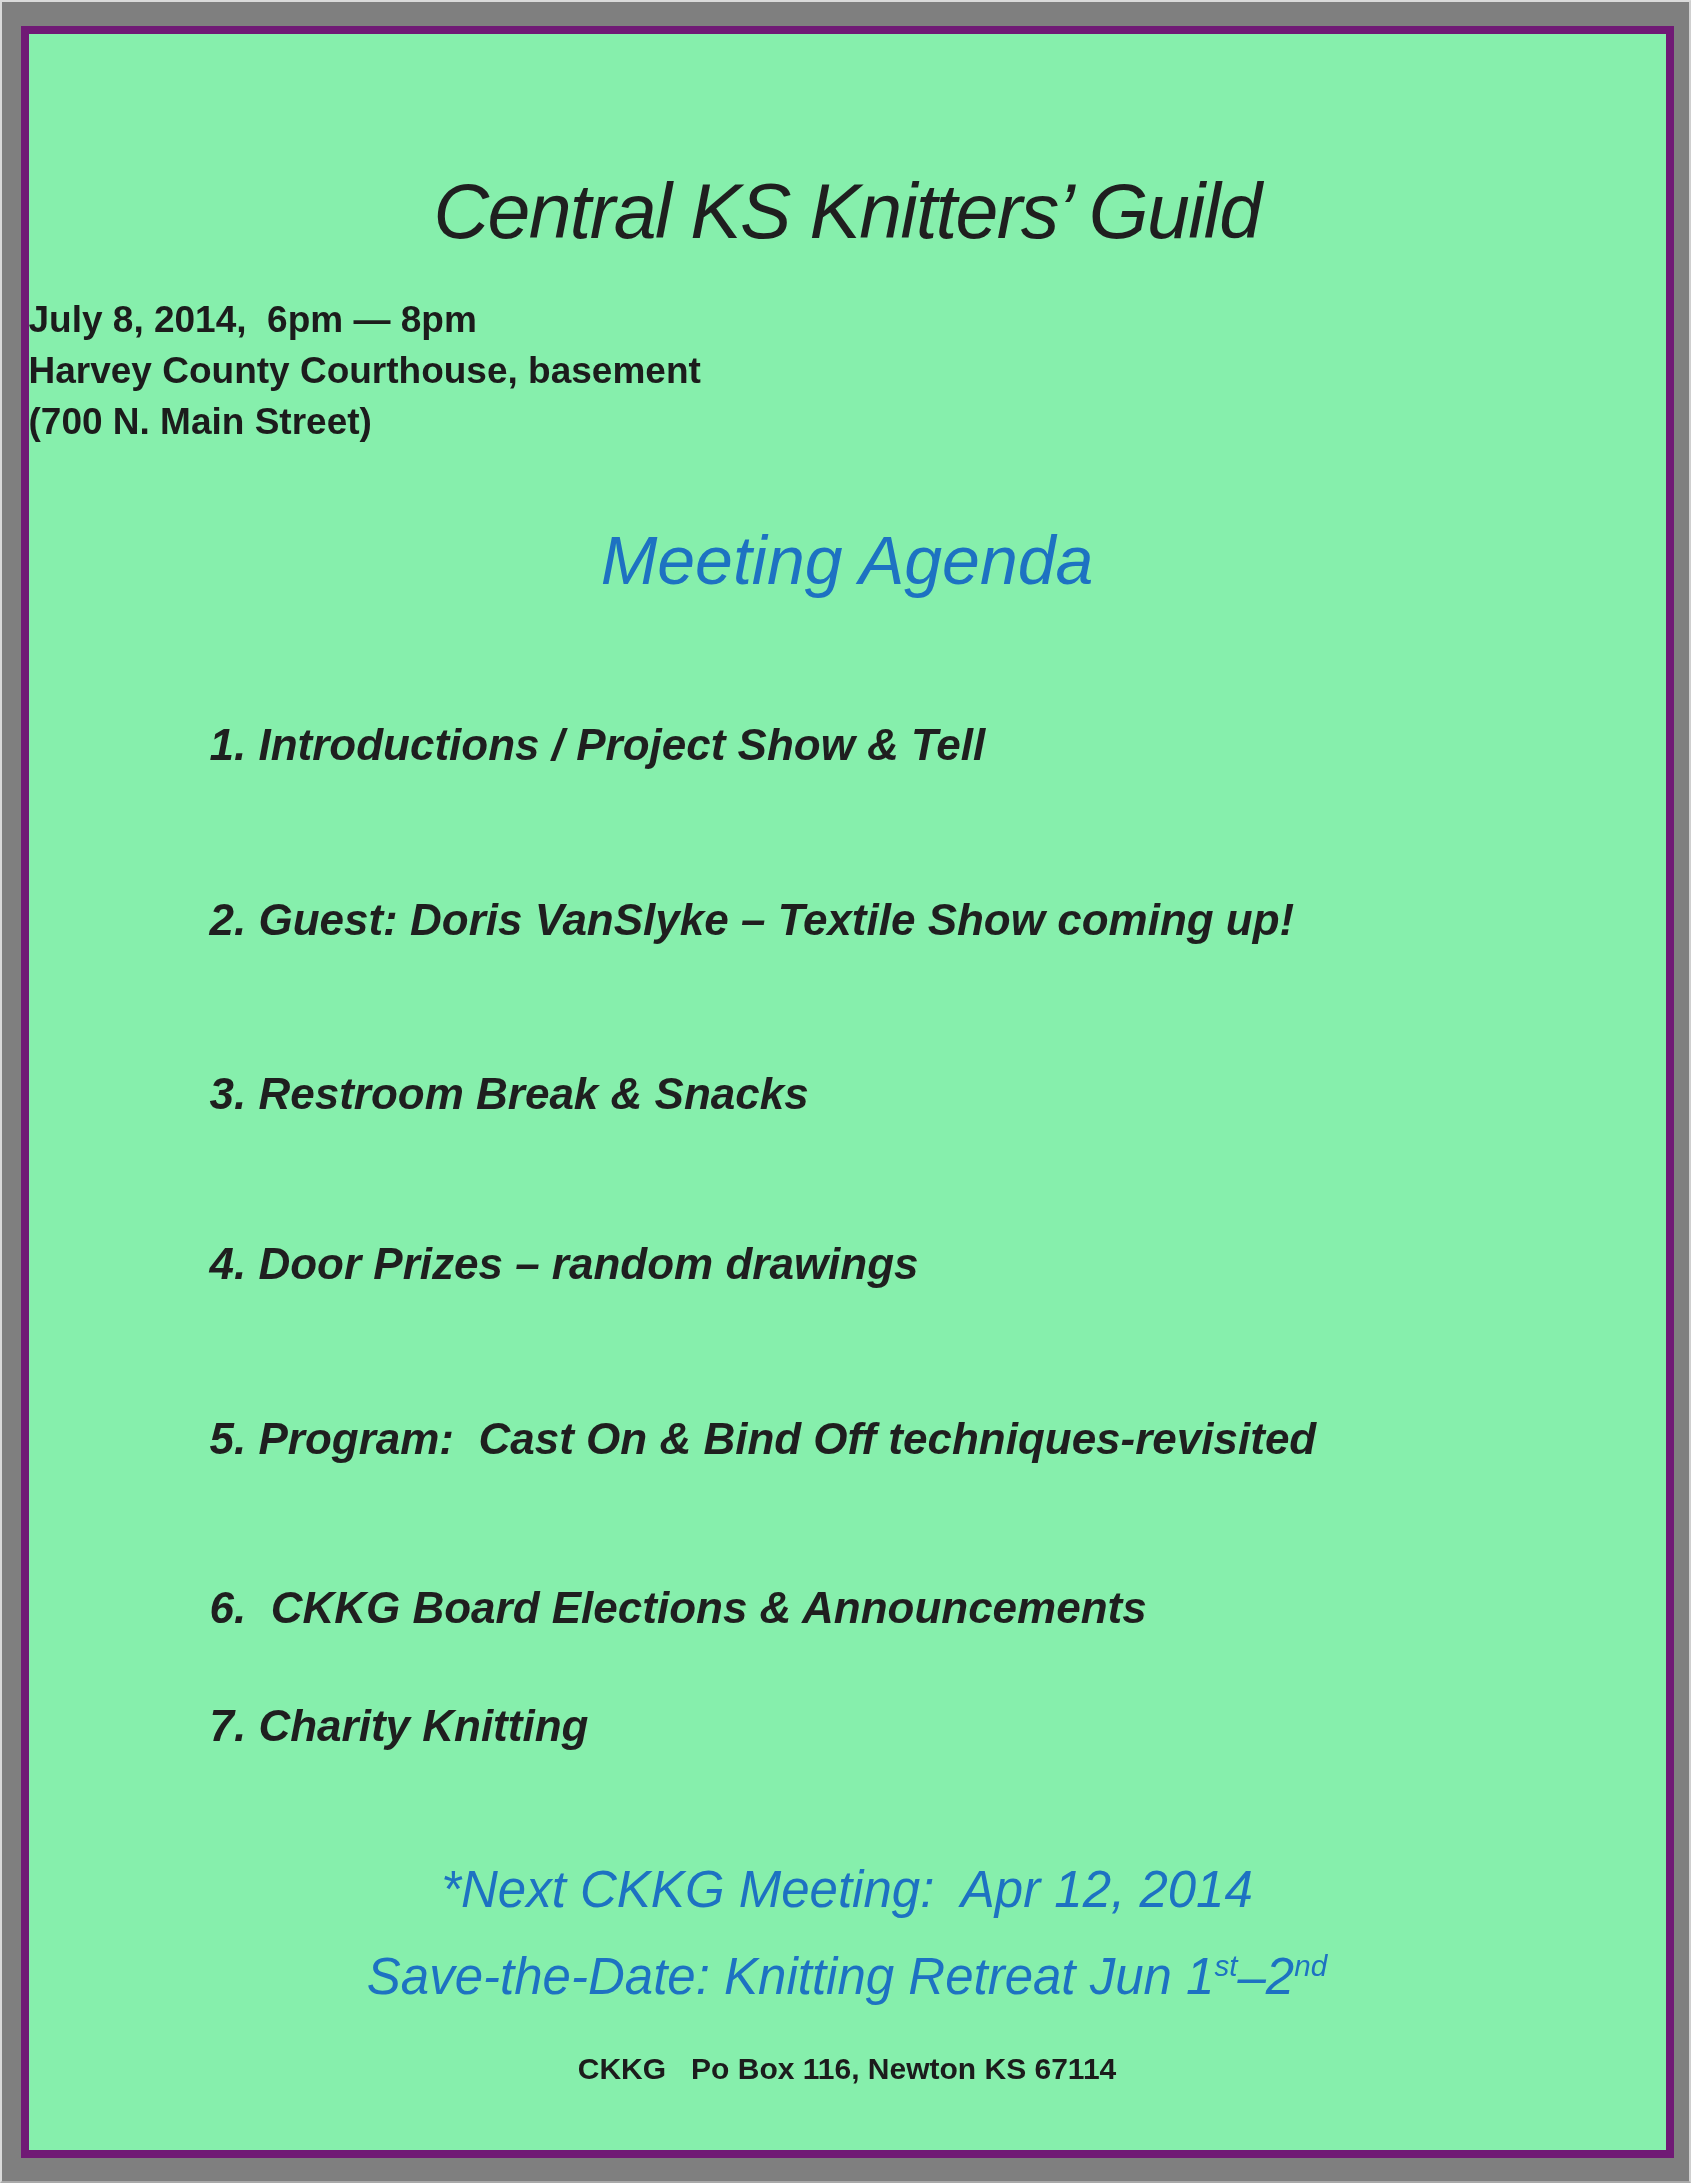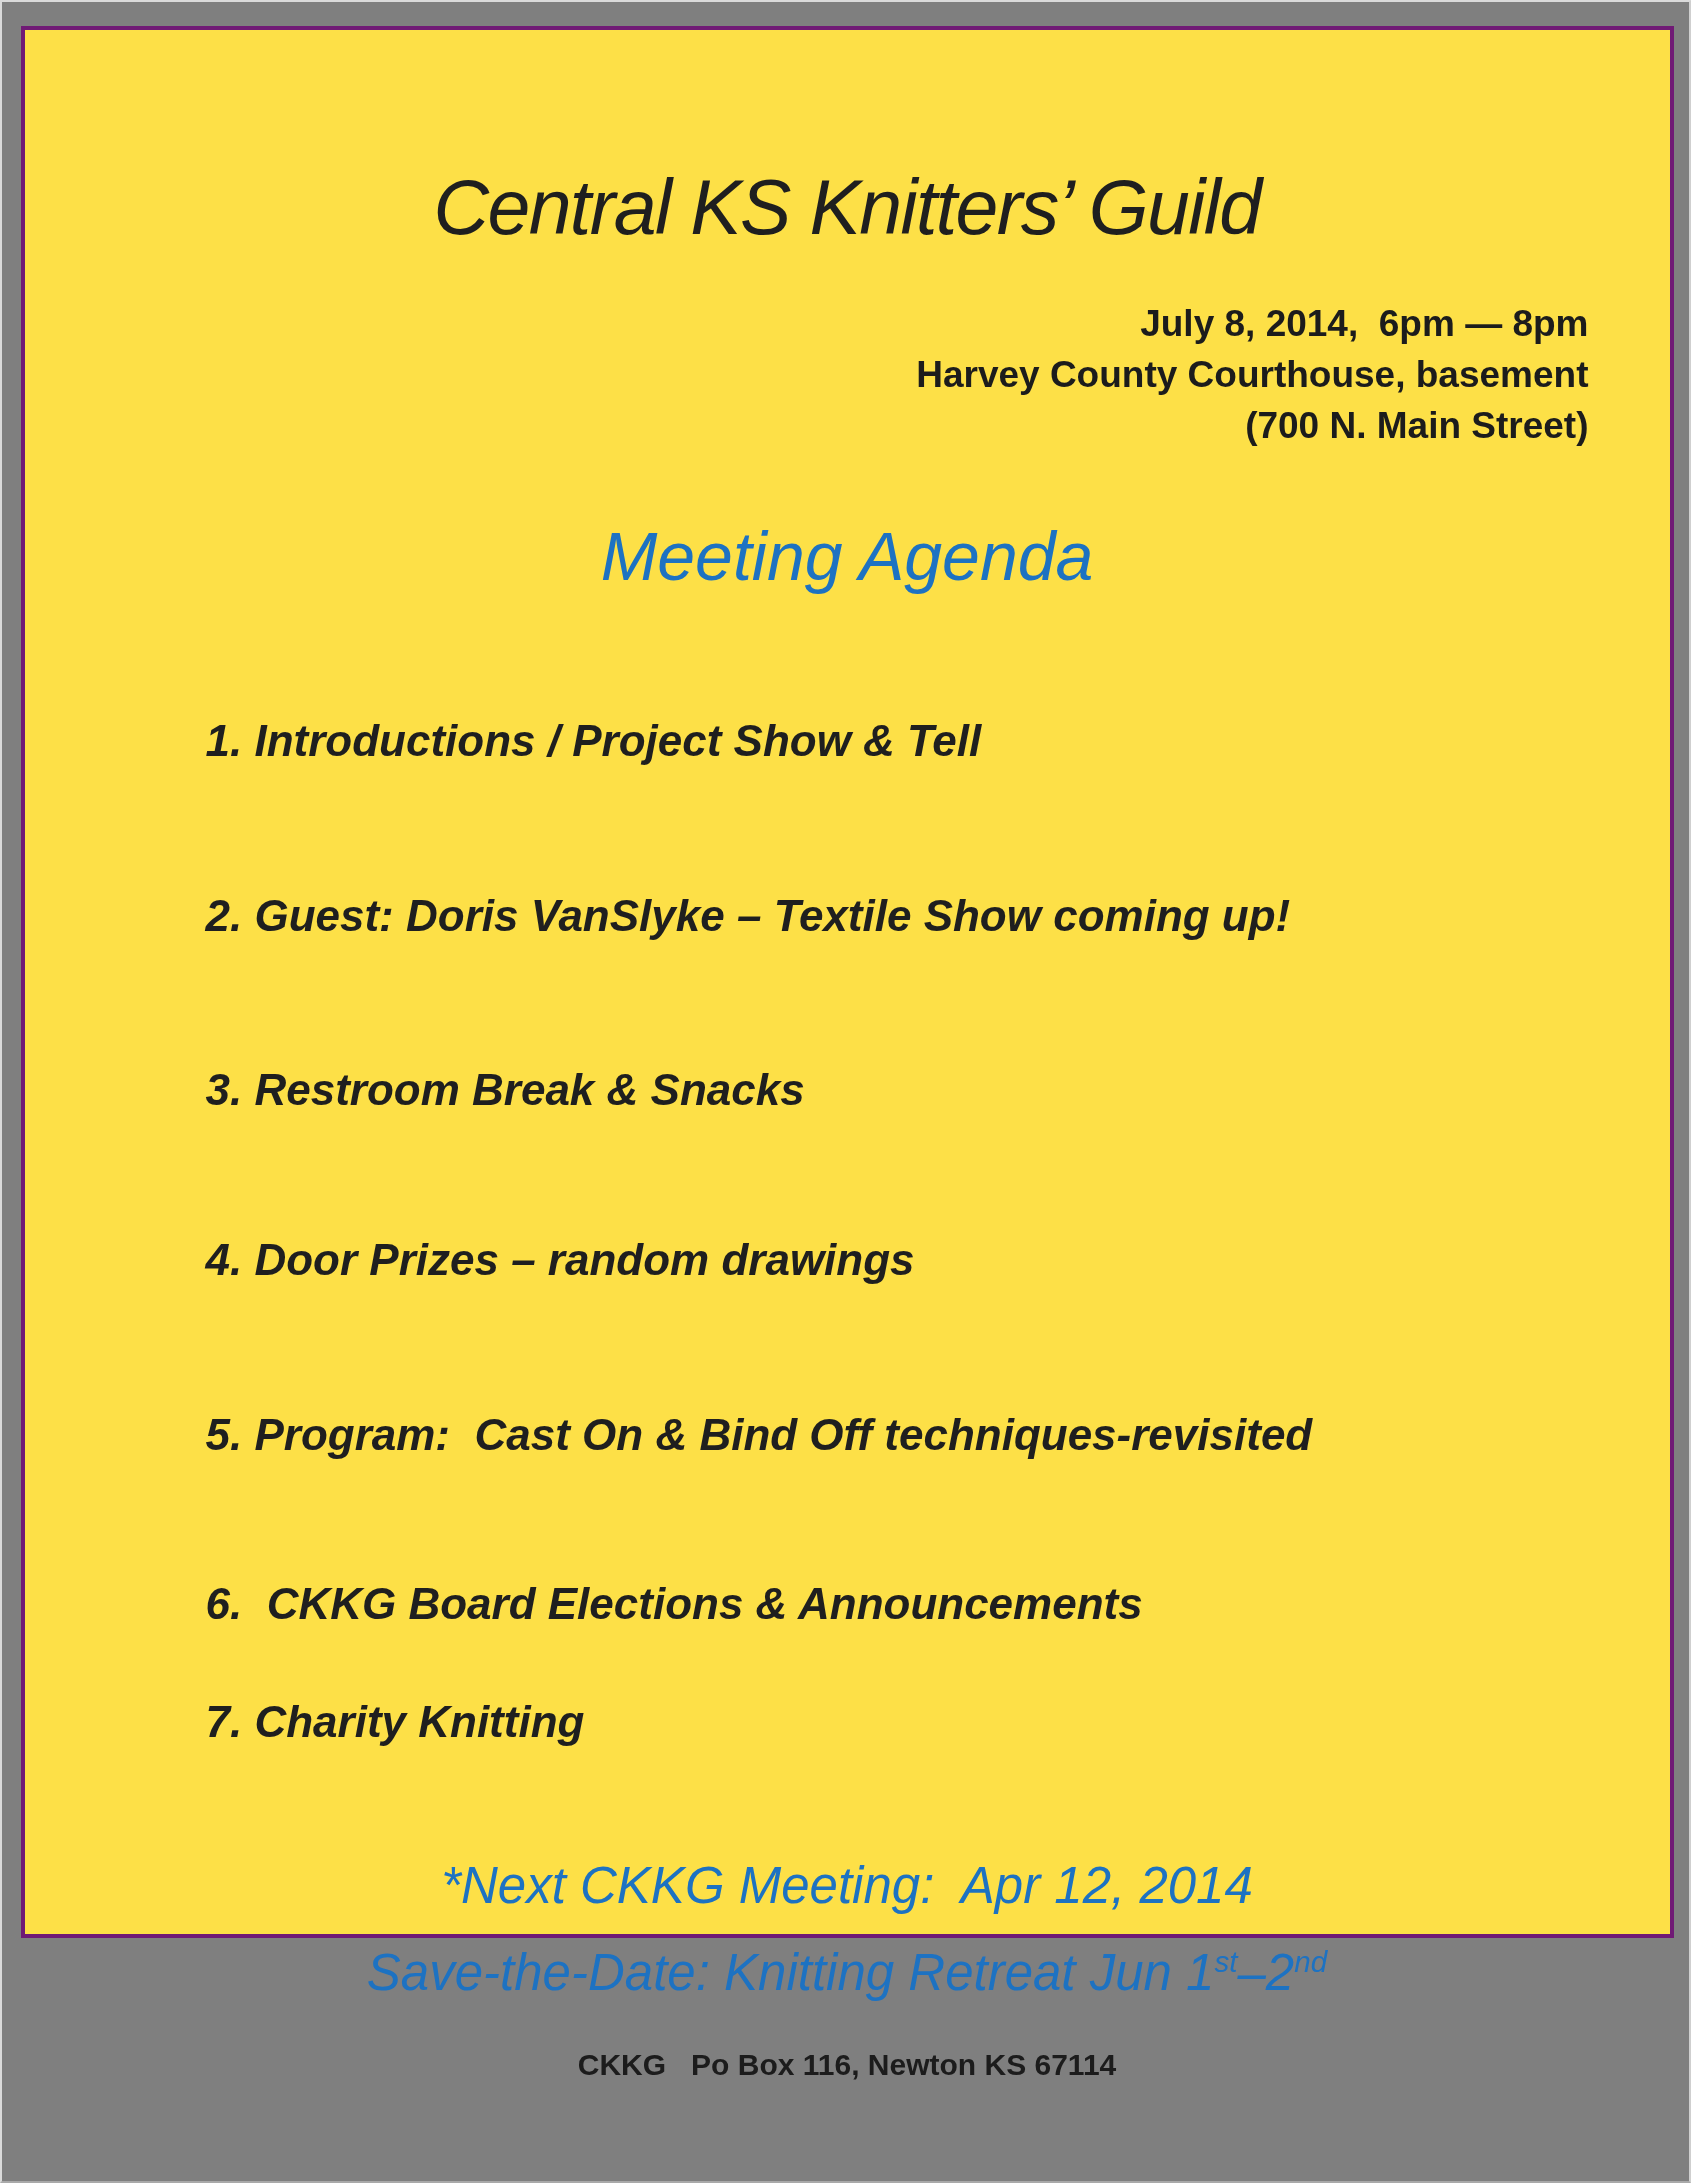--- a/index.html
+++ b/index.html
@@ -12,24 +12,24 @@
     border-top:2.4px solid #dadada;
     border-left:2.4px solid #dadada;
     border-right:2.4px solid #cfcfcf;
     border-bottom:2.4px solid #a9a9a9;
     overflow:hidden;
   }
 
   .page {
     position:absolute;
     left:18.5px; top:24px;
-    width:1653px; height:1912px;
+    width:1653px; height:2132px;
     box-sizing:border-box;
-    background:#fde047;
-    border:4px solid #701a75;
+    background:#86efac;
+    border:8px solid #701a75;
   }
 
   .script {
     font-family: cursive, "Liberation Sans", sans-serif;
     font-style: italic;
     color:#1f1f1f;
   }
   .sans {
     font-family: "Liberation Sans", sans-serif;
     color:#1c1c1c;
@@ -38,24 +38,22 @@
   .accent { color: var(--accent, #1D72C2); }
 
   .title {
     position:absolute; top:131px; left:0; width:100%;
     text-align:center;
     font-size:77px; line-height:1.2; letter-spacing:-1.6px;
   }
 
   .date-block {
     position:absolute; top:260px; left:0; right:81px;
-    text-align:right;
     font-size:37px; line-height:51px;
     font-weight:bold;
-    margin-top:8px;
   }
 
   .agenda-heading {
     position:absolute; top:484px; left:0; width:100%;
     text-align:center;
     font-size:68px; line-height:1.25;
   }
 
   .agenda-item {
     position:absolute; left:181px;

